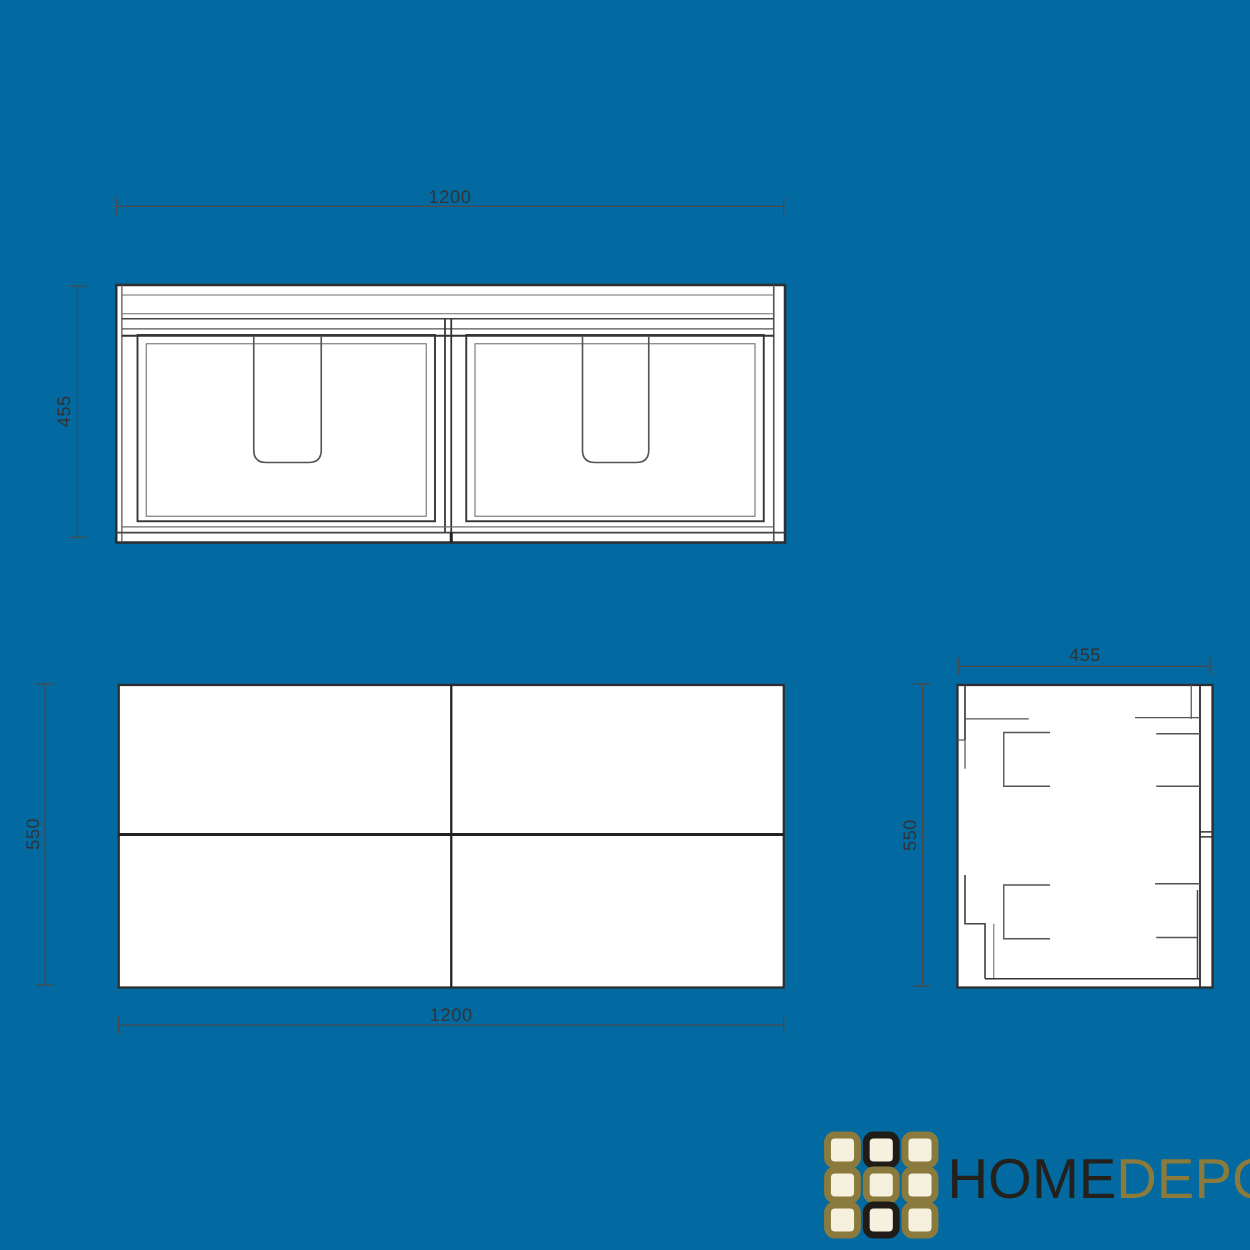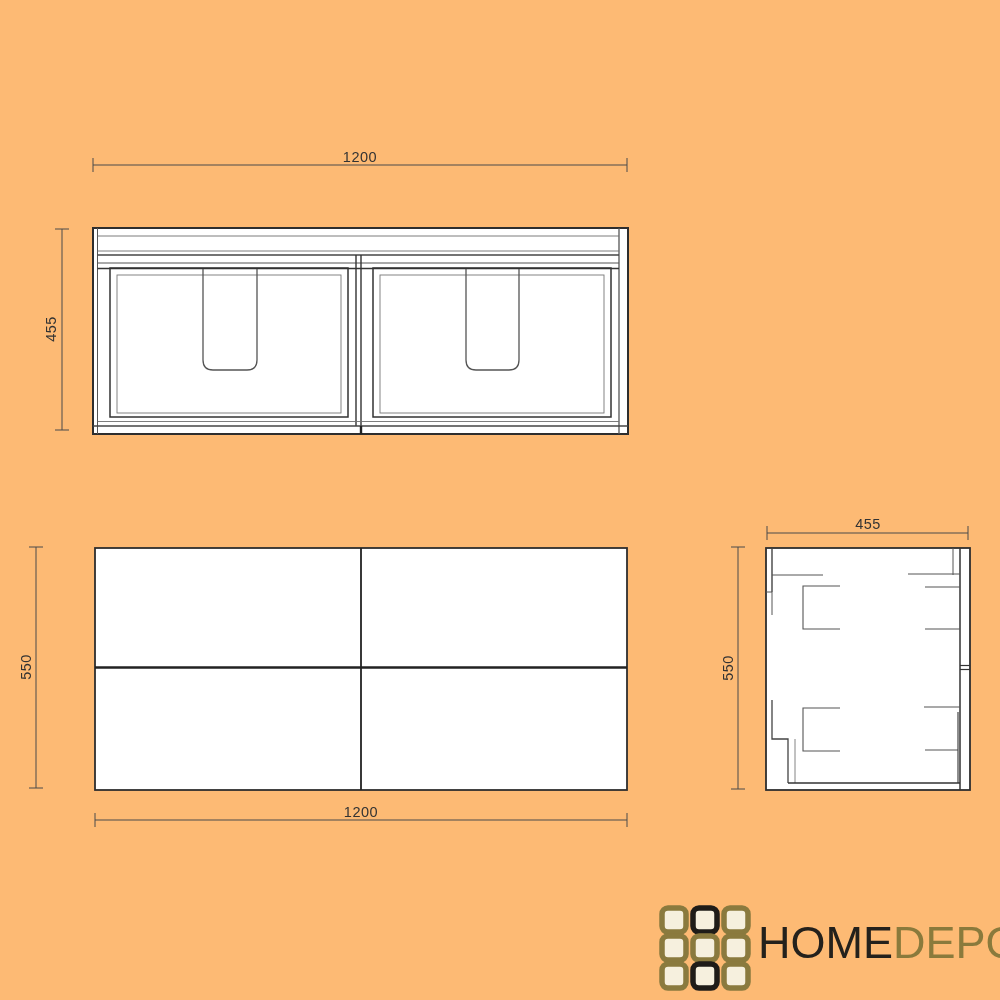--- a/index.html
+++ b/index.html
@@ -8,21 +8,21 @@
     background: #ffffff;
     width: 1000px;
     height: 1000px;
     overflow: hidden;
     font-family: "Liberation Sans", sans-serif;
   }
   #canvas {
     position: relative;
     width: 1000px;
     height: 1000px;
-    background: #fdba74;
+    background: #0369a1;
   }
   svg text {
     font-family: "Liberation Sans", sans-serif;
     fill: #333333;
   }
   .dim-label { font-size: 14.5px; letter-spacing: 0.5px; }
   .logo-text { font-size: 45px; letter-spacing: 0px; }
 </style>
 </head>
 <body>

